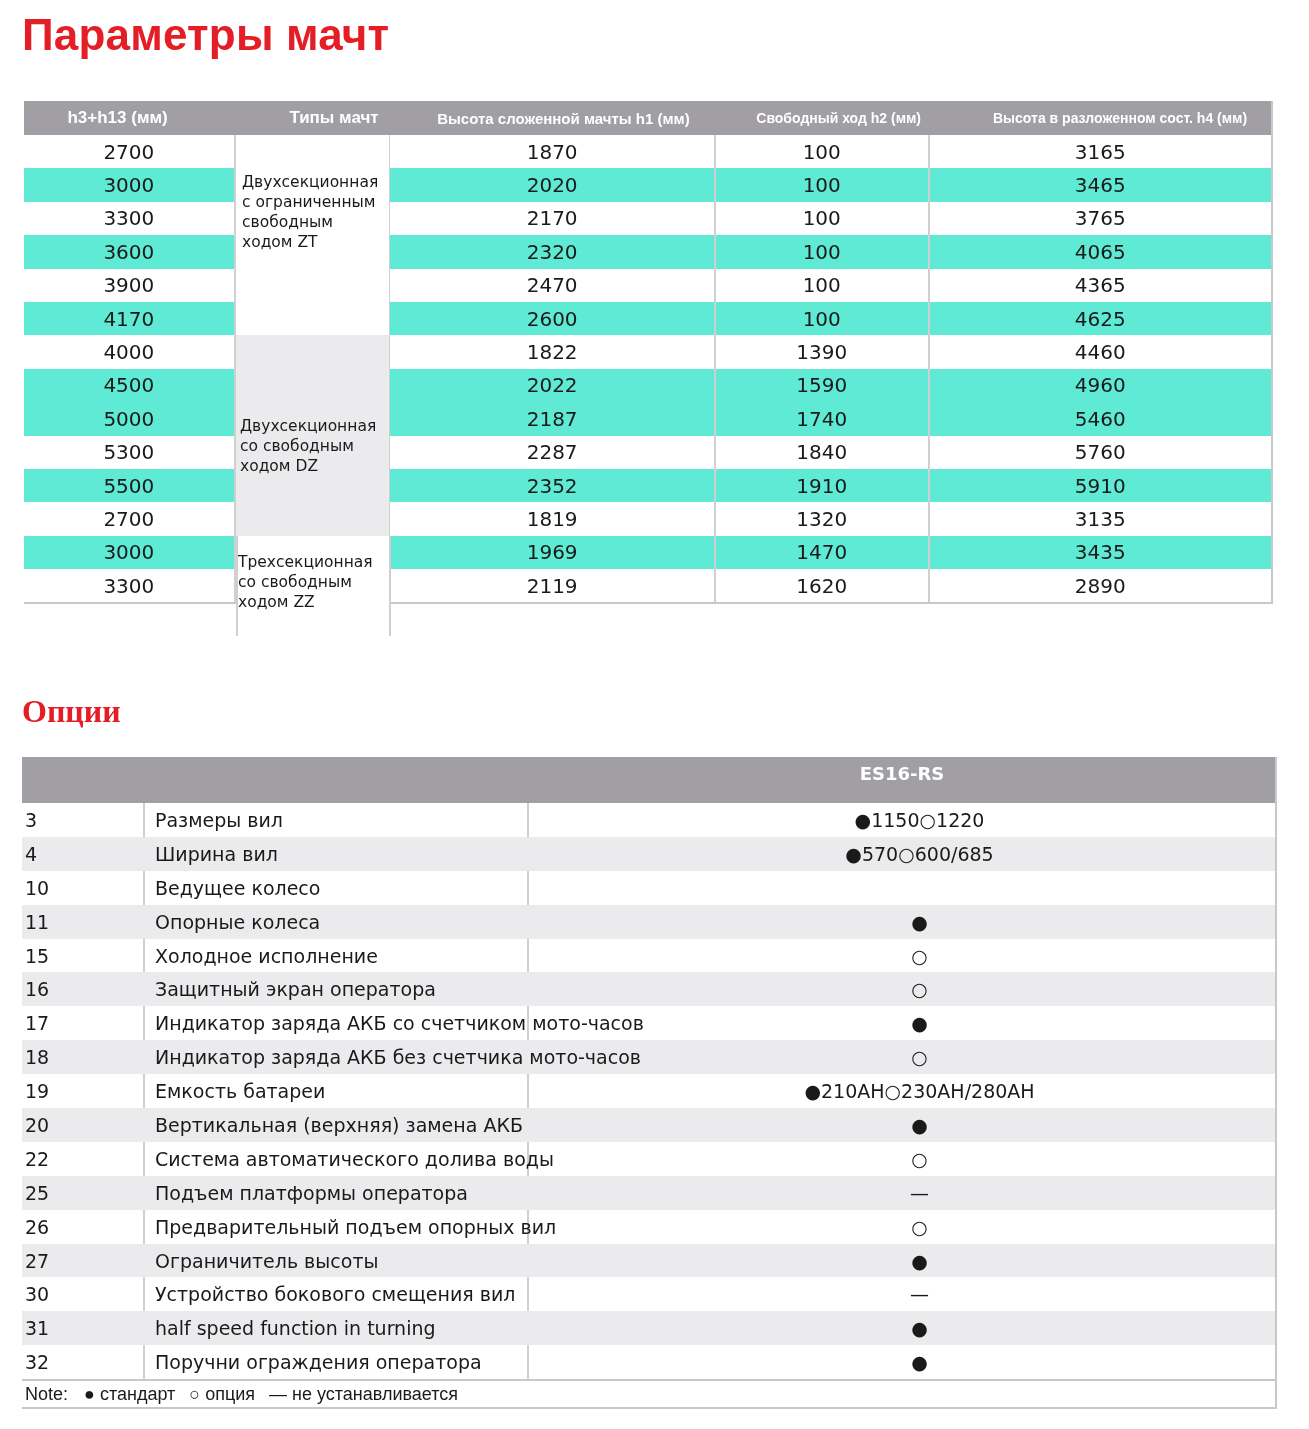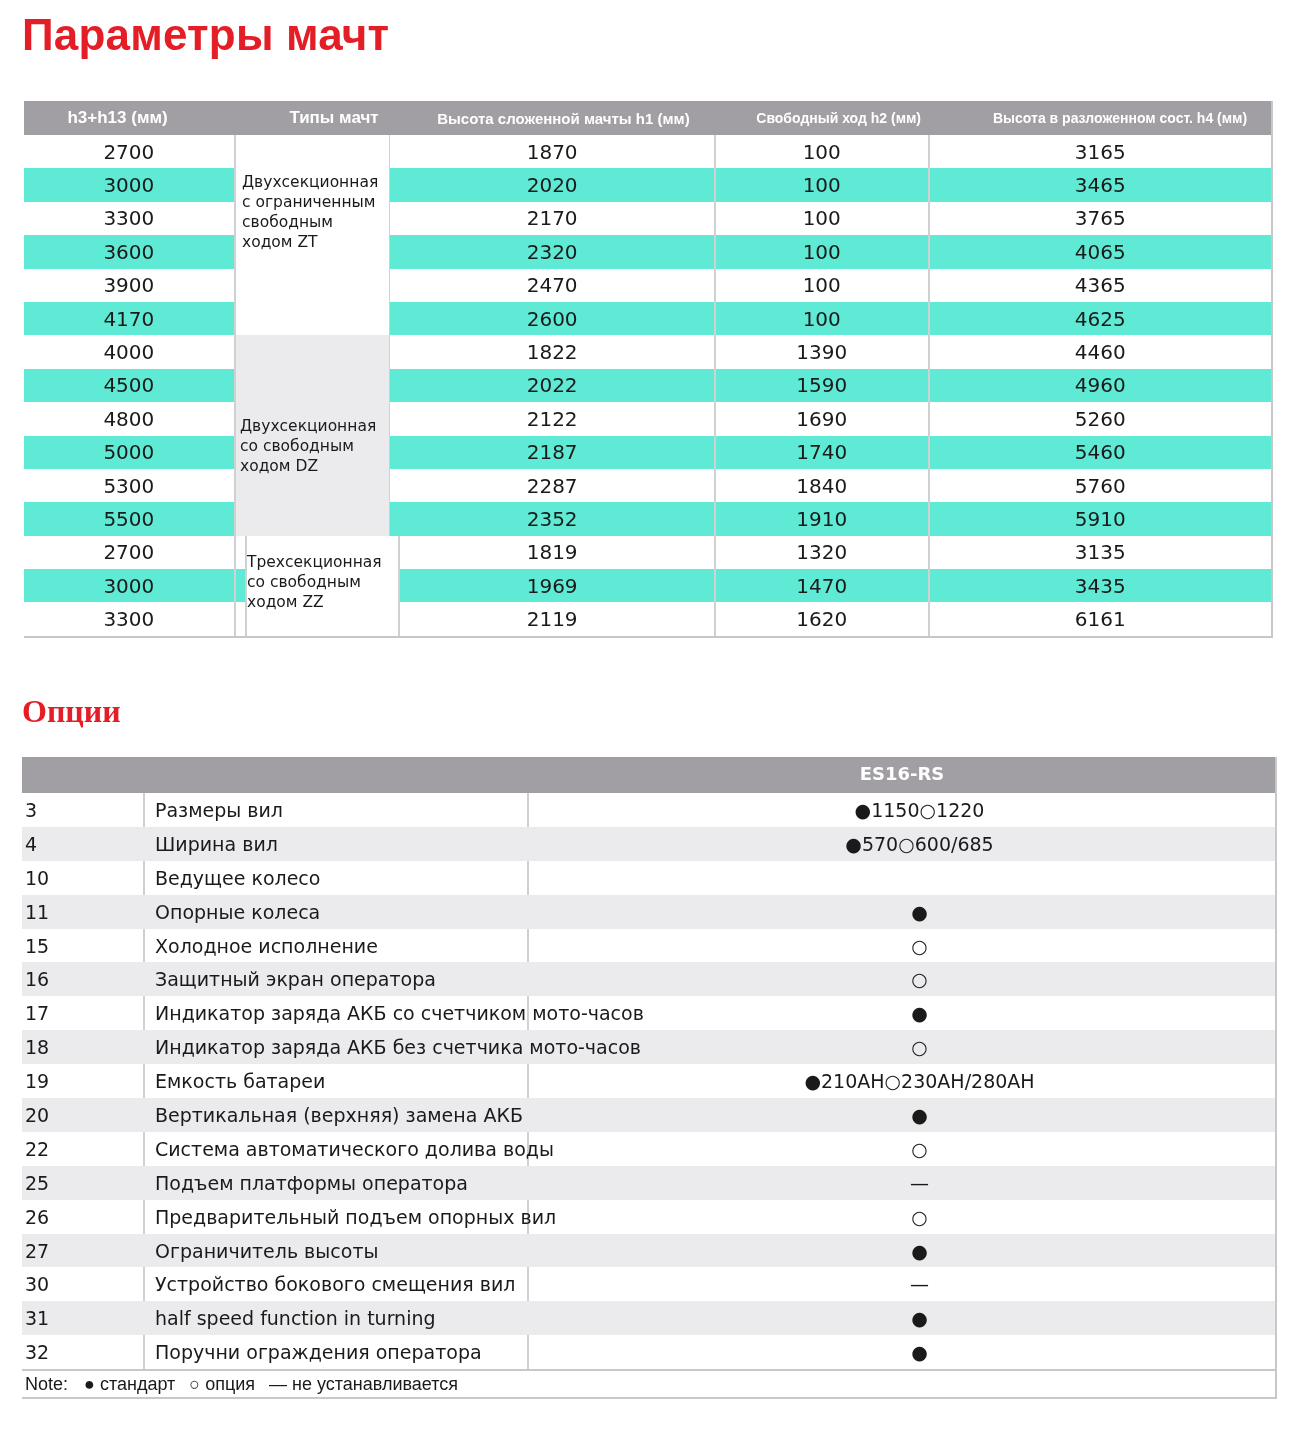--- a/index.html
+++ b/index.html
@@ -43,29 +43,29 @@
   .mc4 { width: 342px; }
 
   .mtype {
     position: absolute; left: 212px; width: 153px; padding-left: 4px;
     font-size: 15.5px; line-height: 20px; color: #1a1a1a;
     display: flex; align-items: center;
   }
   .mtype span { white-space: pre-line; display: block; }
   .mtype.g1 { top: 0; height: 200.4px; background: #ffffff; align-items: flex-start; padding-top: 37px; padding-left: 6px; }
   .mtype.g2 { top: 200.4px; height: 200.4px; background: #ebebed; padding-top: 20px; }
-  .mtype.g3 { top: 400.8px; height: 100.2px; background: #ffffff; align-items: flex-start; padding-top: 16px; padding-left: 0; border-left: 2px solid #d0d0d0; border-right: 2px solid #d0d0d0; width: 155px; margin-left: 9px; }
+  .mtype.g3 { top: 400.8px; height: 100.2px; background: #ffffff; align-items: flex-start; padding-top: 16px; padding-left: 0; border-left: 2px solid #d0d0d0; border-right: 2px solid #d0d0d0; width: 155px; }
 
   
   .opts {
     position: absolute; left: 22px; top: 757px; width: 1255px;
     border-right: 2px solid #c8c8c8;
   }
   .opts-head {
-    height: 36px; background: #a19fa3; color: #ffffff; position: relative;
+    height: 46px; background: #a19fa3; color: #ffffff; position: relative;
   }
   .opts-head .model {
     position: absolute; left: 507px; width: 746px; top: 0; height: 33px;
     display: flex; align-items: center; justify-content: center;
     font-family: "DejaVu Sans", sans-serif; font-weight: bold; font-size: 18px;
   }
   .orow { display: flex; height: 33.9px; position: relative; }
   .orow.alt { background: #ebebed; }
   .orow div { display: flex; align-items: center; font-size: 19px; color: #1a1a1a; white-space: nowrap; }
   .oc0 { width: 123px; padding-left: 3px; border-right: 2px solid #d0d0d0; }
@@ -145,27 +145,20 @@
         <div class="mc3">1390</div>
         <div class="mc4">4460</div>
       </div>
       <div class="mrow alt">
         <div class="mc0">4500</div>
         <div class="mc1"></div>
         <div class="mc2">2022</div>
         <div class="mc3">1590</div>
         <div class="mc4">4960</div>
       </div>
-      <div class="mrow">
-        <div class="mc0">4800</div>
-        <div class="mc1"></div>
-        <div class="mc2">2122</div>
-        <div class="mc3">1690</div>
-        <div class="mc4">5260</div>
-      </div>
       <div class="mrow alt">
         <div class="mc0">5000</div>
         <div class="mc1"></div>
         <div class="mc2">2187</div>
         <div class="mc3">1740</div>
         <div class="mc4">5460</div>
       </div>
       <div class="mrow">
         <div class="mc0">5300</div>
         <div class="mc1"></div>
@@ -192,21 +185,21 @@
         <div class="mc1"></div>
         <div class="mc2">1969</div>
         <div class="mc3">1470</div>
         <div class="mc4">3435</div>
       </div>
       <div class="mrow">
         <div class="mc0">3300</div>
         <div class="mc1"></div>
         <div class="mc2">2119</div>
         <div class="mc3">1620</div>
-        <div class="mc4">6161</div>
+        <div class="mc4">2890</div>
       </div>
       <div class="mtype g1">
         <span>Двухсекционная
 с ограниченным
 свободным
 ходом ZT</span>
       </div>
     <div class="mtype g2">
         <span>Двухсекционная
 со свободным

